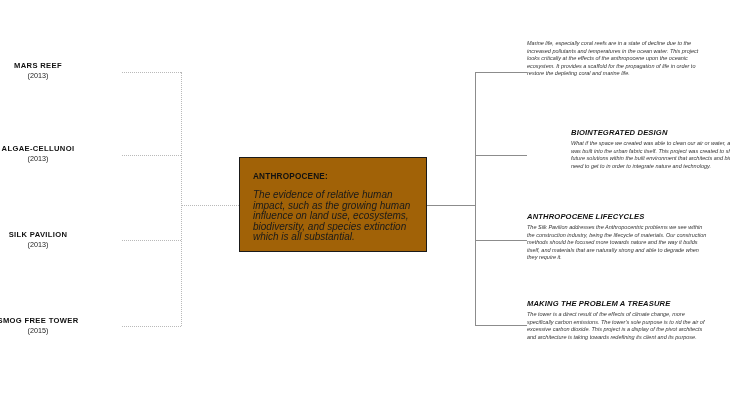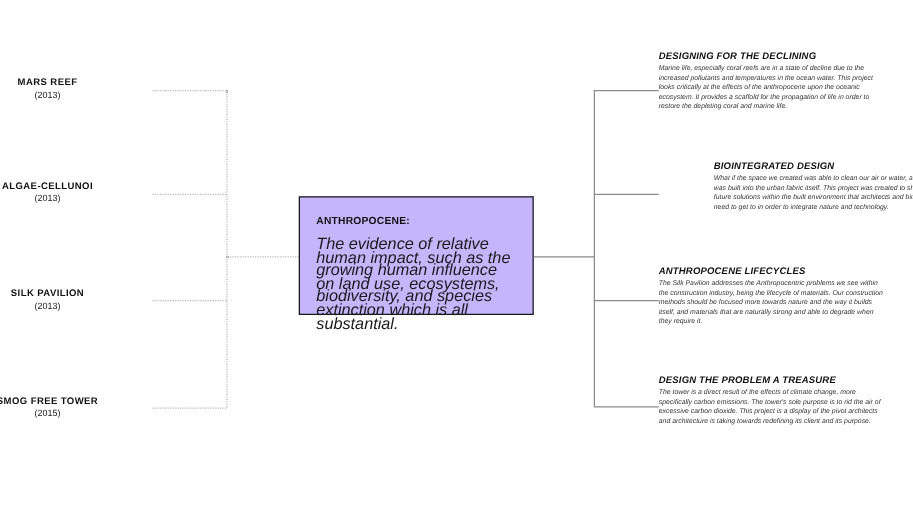--- a/index.html
+++ b/index.html
@@ -36,30 +36,30 @@
     border-left:1px dotted #b9b9b9;
   }
 
   
   .sol-h{position:absolute;height:0;border-top:1px solid #8c8c8c;}
   .sol-v{position:absolute;width:0;border-left:1px solid #8c8c8c;}
 
   
   .centerbox{
     position:absolute;left:239px;top:157px;width:188px;height:95px;
-    border:1.4px solid #1a1a1a;background:#c4b5fd;
+    border:1.4px solid #1a1a1a;background:#a16207;
     box-sizing:border-box;
     padding:14px 13px 0 13px;
   }
   .centerbox .title{
     font-size:8.2px;font-weight:bold;color:#111;letter-spacing:.2px;
     margin:0 0 9px 0;
   }
   .centerbox .desc{
-    font-size:13px;font-style:italic;color:#1a1a1a;line-height:10.6px;
+    font-size:10px;font-style:italic;color:#1a1a1a;line-height:10.6px;
     margin:0;
   }
 
   
   .block{position:absolute;width:180px;}
   .block .head{
     font-size:7.6px;font-weight:bold;font-style:italic;color:#111;
     letter-spacing:.15px;margin:0 0 3px 0;
   }
   .block .body{
@@ -110,29 +110,28 @@
   <div class="sol-h" style="left:427px;top:205px;width:49px;"></div>
 
   <div class="sol-v" style="left:475px;top:72px;height:253px;"></div>
 
   <div class="sol-h" style="left:475px;top:72px;width:52px;"></div>
   <div class="sol-h" style="left:475px;top:155px;width:52px;"></div>
   <div class="sol-h" style="left:475px;top:240px;width:52px;"></div>
   <div class="sol-h" style="left:475px;top:325px;width:52px;"></div>
 
   <div class="block" id="blk0">
-    <div class="head">DESIGNING FOR THE DECLINING</div>
     <div class="body">Marine life, especially coral reefs are in a state of decline due to the increased pollutants and temperatures in the ocean water.  This project looks critically at the effects of the anthropocene upon the oceanic ecosystem. It provides a scaffold for the propagation of life in order to restore the depleting coral and marine life.</div>
   </div>
   <div class="block" id="blk1">
     <div class="head">BIOINTEGRATED DESIGN</div>
     <div class="body">What if the space we created was able to clean our air or water, as if it was built into the urban fabric itself. This project was created to show the future solutions within the built environment that architects and biologists need to get to in order to integrate nature and technology.</div>
   </div>
   <div class="block" id="blk2">
     <div class="head">ANTHROPOCENE LIFECYCLES</div>
     <div class="body">The Silk Pavilion addresses the Anthropocentric problems we see within the construction industry, being the lifecycle of materials. Our construction methods should be focused more towards nature and the way it builds itself, and materials that are naturally strong and able to degrade when they require it.</div>
   </div>
   <div class="block" id="blk3">
-    <div class="head">DESIGN THE PROBLEM A TREASURE</div>
+    <div class="head">MAKING THE PROBLEM A TREASURE</div>
     <div class="body">The tower is a direct result of the effects of climate change, more specifically carbon emissions. The tower's sole purpose is to rid the air of excessive carbon dioxide. This project is a display of the pivot architects and architecture is taking towards redefining its client and its purpose.</div>
   </div>
 
 </div>
 
 </body></html>

